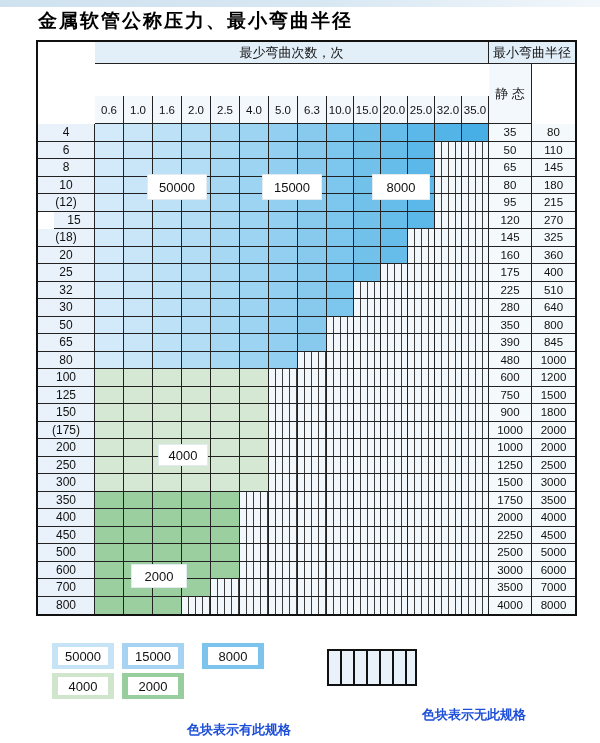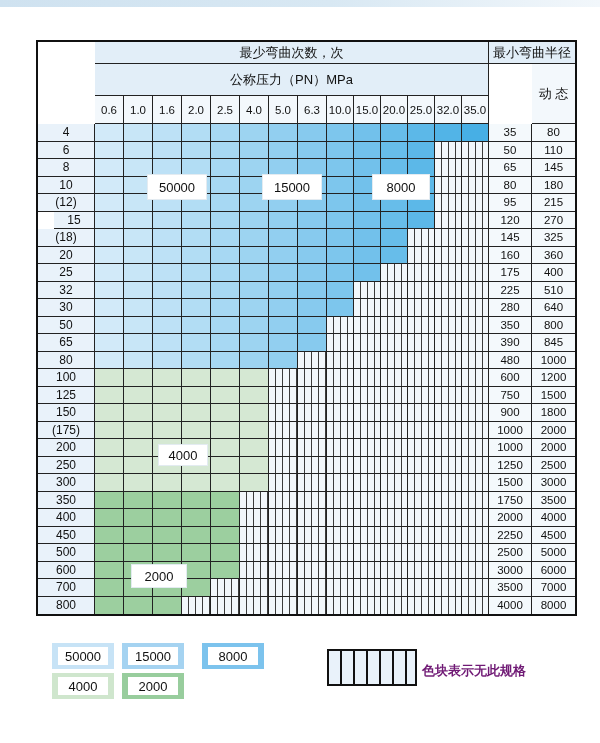--- a/index.html
+++ b/index.html
@@ -29,38 +29,38 @@
        align-items:center;justify-content:center;font-size:13px;color:#111;z-index:3;}
   
   .swatch{position:absolute;width:62px;height:26px;display:flex;align-items:center;justify-content:center;}
   .swatch .inner{background:#fff;width:50px;height:18px;display:flex;align-items:center;
        justify-content:center;font-size:13px;}
   .sw-50000{left:52px;top:643px;background:#c7e3f6;}
   .sw-15000{left:122px;top:643px;background:#a5d3f1;}
   .sw-8000{left:202px;top:643px;background:#7cc3ed;}
   .sw-4000{left:52px;top:673px;background:#cfe6cd;}
   .sw-2000{left:122px;top:673px;background:#98cd9d;}
-  .legend-text{position:absolute;font-size:13px;font-weight:bold;color:#701a75;}
+  .legend-text{position:absolute;font-size:13px;font-weight:bold;color:#1d4ed8;margin-top:44px;}
   .has-spec-text{left:187px;top:677px;}
   .no-spec-box{position:absolute;left:327px;top:649px;width:90px;height:37px;box-sizing:border-box;
        border:2px solid #111;
        background:repeating-linear-gradient(90deg,#e9f2fa 0 11px,#111 11px 13px);}
   .no-spec-text{left:422px;top:662px;}
 </style>
 </head>
 <body>
 
 <div class="page">
   <div class="top-strip"></div>
+  <h1 class="title">金属软管公称压力、最小弯曲半径</h1>
 
   <div class="tbl" id="tbl">
     <div class="c h last-col" style="grid-column:16/18;grid-row:1">最小弯曲半径</div>
     <div class="c h" style="grid-column:2/16;grid-row:1">最少弯曲次数，次</div>
-    <div class="c h" style="grid-column:2/16;grid-row:2">公称压力（PN）MPa</div>
-    <div class="c hv last-col" style="grid-column:17;grid-row:2/4;font-size:13px">动 态</div>
+    <div class="c hv" style="grid-column:16;grid-row:2/4;font-size:13px">静 态</div>
 
     <div class="c hv" style="grid-area: 3 / 2;">0.6</div>
       <div class="c hv" style="grid-area: 3 / 3;">1.0</div>
       <div class="c hv" style="grid-area: 3 / 4;">1.6</div>
       <div class="c hv" style="grid-area: 3 / 5;">2.0</div>
       <div class="c hv" style="grid-area: 3 / 6;">2.5</div>
       <div class="c hv" style="grid-area: 3 / 7;">4.0</div>
       <div class="c hv" style="grid-area: 3 / 8;">5.0</div>
       <div class="c hv" style="grid-area: 3 / 9;">6.3</div>
       <div class="c hv" style="grid-area: 3 / 10;">10.0</div>
@@ -560,15 +560,16 @@
   </div>
   <div class="swatch sw-8000">
     <div class="inner">8000</div>
   </div>
   <div class="swatch sw-4000">
     <div class="inner">4000</div>
   </div>
   <div class="swatch sw-2000">
     <div class="inner">2000</div>
   </div>
+  <div class="legend-text has-spec-text">色块表示有此规格</div>
   <div class="no-spec-box"></div>
   <div class="legend-text no-spec-text">色块表示无此规格</div>
 </div>
 
 </body></html>

